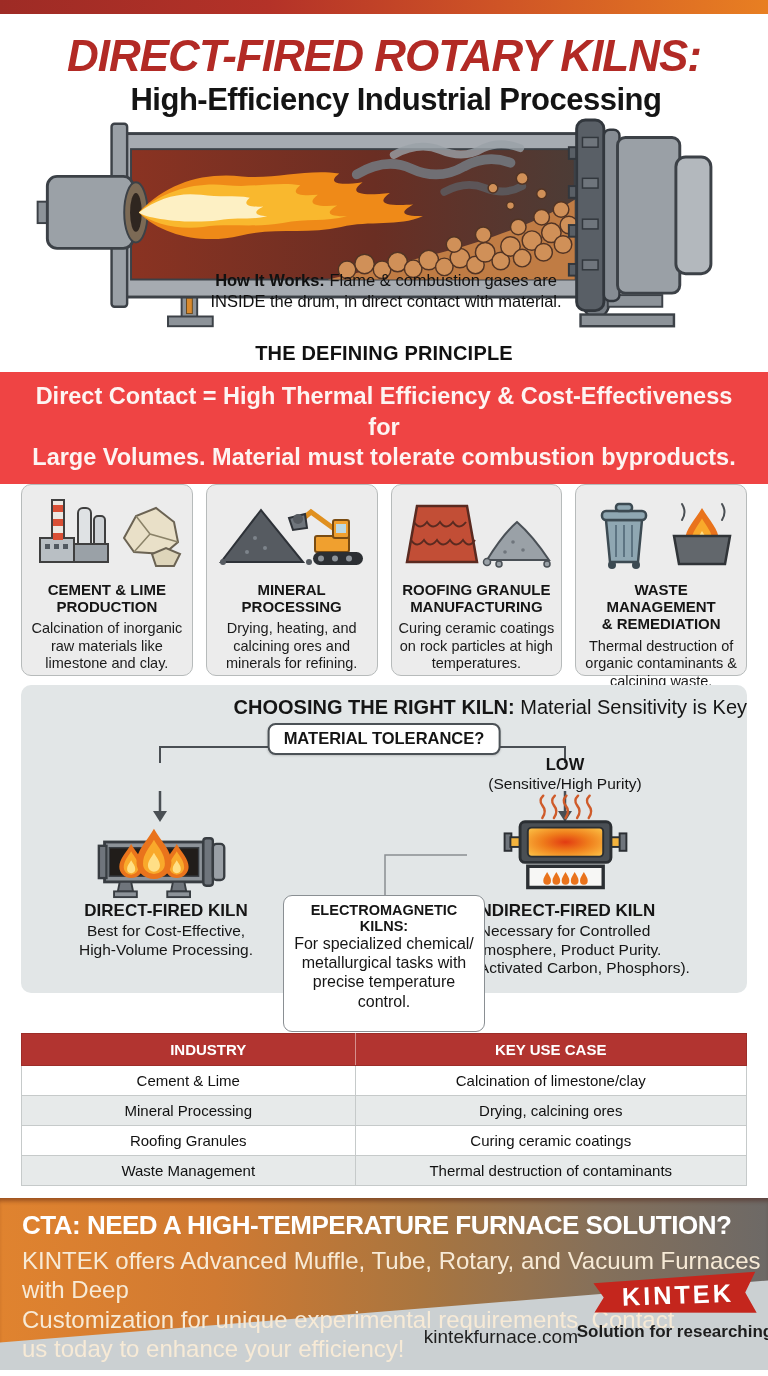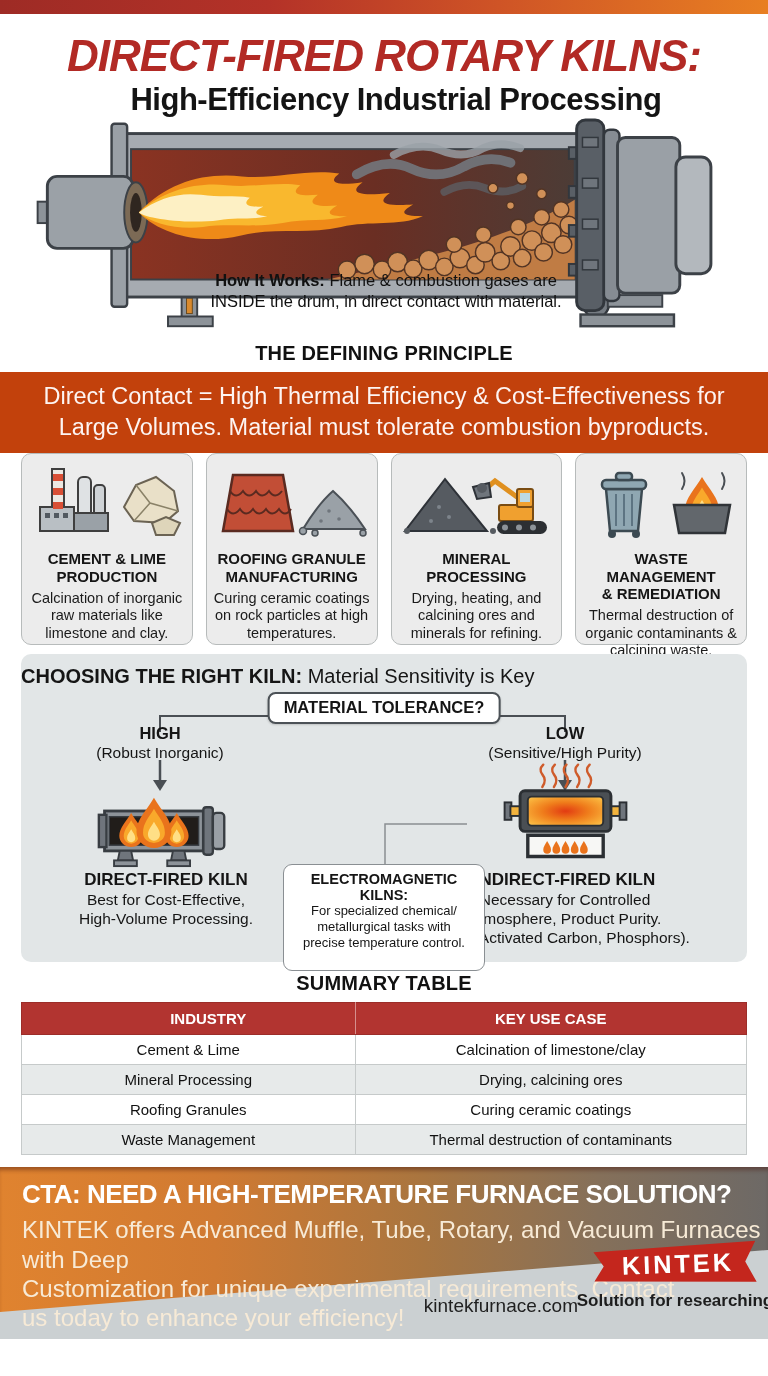--- a/index.html
+++ b/index.html
@@ -13,54 +13,54 @@
   .title { font-size:44px; line-height:1.02; font-weight:800; letter-spacing:-1px; color:#b22a25;font-style:italic; }
   .subtitle { font-size:31px; line-height:1.08; font-weight:600; color:#141414; margin-top:4px; letter-spacing:-0.5px;padding-left:24px; }
 
   .hero { position:relative; height:216px; margin-top:2px; }
   .hero-kiln { display:block; margin:0 auto; width:716px; height:216px; }
   .hero-caption { position:absolute; left:190px; top:152px; width:392px; text-align:center;
                   font-size:16.5px; line-height:1.25; color:#111; }
 
   .section-h { font-size:20px; font-weight:bold; text-align:center; color:#111; letter-spacing:0.2px; }
   .principle-h { margin:8px 0 7px; }
-  .banner { background:#c2410c; color:#fdf4f2; text-align:center; font-size:23.5px; line-height:1.3;
-            padding:9px 26px 11px; font-weight:400; }
+  .banner { background:#ef4444; color:#fdf4f2; text-align:center; font-size:23.5px; line-height:1.3;
+            padding:9px 26px 11px; font-weight:700; }
   .industries-h { margin:17px 0 10px; }
 
   .cards { display:flex; gap:13px; padding:0 21px; }
   .card { flex:1; height:192px; background:#ececec; border:1.5px solid #b7bbbb; border-radius:10px;
           padding:9px 5px 8px; text-align:center; }
   .card svg { display:block; margin:0 auto 7px; }
   .card-title { font-weight:bold; font-size:15px; line-height:1.15; margin-bottom:5px; }
   .card-desc { font-size:14.5px; line-height:1.2; color:#1b1b1b; }
 
   .decision { position:relative; height:308px; margin:9px 21px 0; background:#e2e6e7; border-radius:10px; }
-  .decision-h { position:absolute; top:11px; width:100%; text-align:left; font-size:20px; }
+  .decision-h { position:absolute; top:11px; width:100%; text-align:right; font-size:20px; }
   .decision-h b { font-weight:bold; }
   .decision-lines { position:absolute; left:0; top:0; width:726px; height:308px; }
   .tolerance-box { position:absolute; top:38px; left:50%; transform:translateX(-50%); background:#fff;
                    border:2px solid #4c5257; border-radius:8px; padding:4px 14px 5px; font-weight:bold;
                    font-size:16.5px; box-shadow:0 1px 2px rgba(0,0,0,.15); }
   .branch { position:absolute; top:70px; width:190px; text-align:center; line-height:1.2; }
   .branch-left { left:44px; }
   .branch-right { left:449px; }
   .branch-label { font-weight:bold; font-size:16.5px; }
   .branch-sub { font-size:15.5px; }
   .kiln-direct { position:absolute; left:69px; top:138px; width:145px; height:76px; }
   .kiln-indirect { position:absolute; left:472px; top:108px; width:145px; height:104px; }
   .result { position:absolute; top:216px; text-align:center; }
   .result-left { left:25px; width:240px; }
   .result-right { left:412px; width:264px; }
   .result-title { font-weight:bold; font-size:17px; margin-bottom:1px; }
   .result-text { font-size:15.5px; line-height:1.2; }
   .em-note { position:absolute; left:262px; top:210px; width:202px; background:#fff; border:1.5px solid #8a8f93;
              border-radius:9px; padding:6px 4px 20px; text-align:center; }
   .em-title { font-weight:bold; font-size:14.5px; }
-  .em-text { font-size:13px; line-height:1.2; }
+  .em-text { font-size:16px; line-height:1.2; }
 
   .summary-h { margin:10px 16px 7px; }
   .summary-table { width:726px; margin:0 auto; border-collapse:collapse; text-align:center; }
   .summary-table th { background:#b23430; color:#fff; font-size:15px; font-weight:bold; padding:7px 4px;
                       border:1px solid #9c2d29; }
   .summary-table th:first-child { border-right:1px solid rgba(255,255,255,.45);padding-left:44px; }
   .summary-table td { font-size:15px; padding:6px 4px; border:1px solid #c6caca; color:#111; }
   .summary-table tbody tr:nth-child(even) { background:#e7eaea; }
 
   .cta { position:relative; height:172px; margin-top:12px;
@@ -214,38 +214,20 @@
         <path d="M104 22 L118 40 L146 48 M118 40 L102 58" fill="none" stroke="#8a8268" stroke-width="1.5"></path>
         <path d="M120 60 L134 54 L148 60 L142 72 L124 72 Z" fill="#ded5ba" stroke="#6b6353" stroke-width="2"></path>
       </svg>
       <div class="card-title pre">CEMENT &amp; LIME
 PRODUCTION</div>
       <div class="card-desc">Calcination of inorganic raw materials like limestone and clay.</div>
     </div>
 
     <div class="card">
       <svg width="150" height="80" viewBox="0 0 150 80">
-        <path d="M16 12 L66 12 L76 68 L6 68 Z" fill="#c24e36" stroke="#5a2a20" stroke-width="2.5"></path>
-        <path d="M13 28 q6 9 13 0 q6 9 13 0 q6 9 13 0 q6 9 13 0" fill="none" stroke="#5a2a20" stroke-width="2"></path>
-        <path d="M10 46 q6 9 13 0 q6 9 13 0 q6 9 13 0 q6 9 13 0 q6 9 12 0" fill="none" stroke="#5a2a20" stroke-width="2"></path>
-        <path d="M86 66 Q102 40 116 28 Q132 42 148 66 Z" fill="#9aa1a7" stroke="#4a5056" stroke-width="2"></path>
-        <circle cx="112" cy="48" r="1.8" fill="#6f757c"></circle>
-          <circle cx="122" cy="56" r="1.8" fill="#6f757c"></circle>
-          <circle cx="104" cy="58" r="1.8" fill="#6f757c"></circle>
-        <circle cx="86" cy="68" r="3.5" fill="#9aa1a7" stroke="#4a5056" stroke-width="1.5"></circle>
-        <circle cx="98" cy="70" r="3" fill="#9aa1a7" stroke="#4a5056" stroke-width="1.5"></circle>
-        <circle cx="146" cy="70" r="3" fill="#9aa1a7" stroke="#4a5056" stroke-width="1.5"></circle>
-      </svg>
-      <div class="card-title pre">ROOFING GRANULE
-MANUFACTURING</div>
-      <div class="card-desc">Curing ceramic coatings on rock particles at high temperatures.</div>
-    </div>
-
-    <div class="card">
-      <svg width="150" height="80" viewBox="0 0 150 80">
         <path d="M4 68 L44 16 L86 68 Z" fill="#565b61" stroke="#2e3238" stroke-width="2"></path>
         <circle cx="38" cy="44" r="2" fill="#7d848b"></circle>
           <circle cx="48" cy="54" r="2" fill="#7d848b"></circle>
           <circle cx="30" cy="58" r="2" fill="#7d848b"></circle>
         <circle cx="6" cy="68" r="3" fill="#565b61"></circle>
           <circle cx="92" cy="68" r="3" fill="#565b61"></circle>
         <path d="M116 34 L94 18 L82 28" fill="none" stroke="#e0901f" stroke-width="5" stroke-linecap="round"></path>
         <path d="M72 24 L88 20 L90 34 L76 36 Z" fill="#6f757c" stroke="#2e3238" stroke-width="2"></path>
         <circle cx="81" cy="25" r="5" fill="#565b61"></circle>
         <rect x="98" y="42" width="34" height="16" rx="2" fill="#f0a02f" stroke="#7a4c12" stroke-width="2"></rect>
@@ -256,20 +238,38 @@
           <circle cx="118" cy="64.5" r="3" fill="#8d9399"></circle>
           <circle cx="132" cy="64.5" r="3" fill="#8d9399"></circle>
       </svg>
       <div class="card-title pre">MINERAL
 PROCESSING</div>
       <div class="card-desc">Drying, heating, and calcining ores and minerals for refining.</div>
     </div>
 
     <div class="card">
       <svg width="150" height="80" viewBox="0 0 150 80">
+        <path d="M16 12 L66 12 L76 68 L6 68 Z" fill="#c24e36" stroke="#5a2a20" stroke-width="2.5"></path>
+        <path d="M13 28 q6 9 13 0 q6 9 13 0 q6 9 13 0 q6 9 13 0" fill="none" stroke="#5a2a20" stroke-width="2"></path>
+        <path d="M10 46 q6 9 13 0 q6 9 13 0 q6 9 13 0 q6 9 13 0 q6 9 12 0" fill="none" stroke="#5a2a20" stroke-width="2"></path>
+        <path d="M86 66 Q102 40 116 28 Q132 42 148 66 Z" fill="#9aa1a7" stroke="#4a5056" stroke-width="2"></path>
+        <circle cx="112" cy="48" r="1.8" fill="#6f757c"></circle>
+          <circle cx="122" cy="56" r="1.8" fill="#6f757c"></circle>
+          <circle cx="104" cy="58" r="1.8" fill="#6f757c"></circle>
+        <circle cx="86" cy="68" r="3.5" fill="#9aa1a7" stroke="#4a5056" stroke-width="1.5"></circle>
+        <circle cx="98" cy="70" r="3" fill="#9aa1a7" stroke="#4a5056" stroke-width="1.5"></circle>
+        <circle cx="146" cy="70" r="3" fill="#9aa1a7" stroke="#4a5056" stroke-width="1.5"></circle>
+      </svg>
+      <div class="card-title pre">ROOFING GRANULE
+MANUFACTURING</div>
+      <div class="card-desc">Curing ceramic coatings on rock particles at high temperatures.</div>
+    </div>
+
+    <div class="card">
+      <svg width="150" height="80" viewBox="0 0 150 80">
         <path d="M20 26 L56 26 L52 68 L24 68 Z" fill="#8fa7b2" stroke="#3c4a52" stroke-width="2.5"></path>
         <path d="M30 31 V63 M38 31 V63 M46 31 V63" stroke="#5d7482" stroke-width="2" fill="none"></path>
         <rect x="16" y="17" width="44" height="9" rx="4" fill="#8fa7b2" stroke="#3c4a52" stroke-width="2.5"></rect>
         <rect x="30" y="10" width="16" height="7" rx="3" fill="#8fa7b2" stroke="#3c4a52" stroke-width="2.5"></rect>
         <circle cx="26" cy="71" r="4" fill="#3c4a52"></circle>
           <circle cx="50" cy="71" r="4" fill="#3c4a52"></circle>
         <path d="M96 26 q5 -8 0 -16" stroke="#4a4f54" stroke-width="2" fill="none" stroke-linecap="round"></path>
         <path d="M136 26 q5 -8 0 -16" stroke="#4a4f54" stroke-width="2" fill="none" stroke-linecap="round"></path>
         <use href="#flame3" transform="translate(116,14) scale(1.05)"></use>
         <path d="M88 42 L144 42 L139 70 L93 70 Z" fill="#62676c" stroke="#303438" stroke-width="2.5"></path>
@@ -288,24 +288,20 @@
       <path d="M458 62 H544 V78" fill="none" stroke="#4a4f54" stroke-width="2"></path>
       <path d="M139 106 V127" fill="none" stroke="#4a4f54" stroke-width="2.5"></path>
       <polygon points="132,126 146,126 139,137" fill="#4a4f54"></polygon>
       <path d="M544 106 V127" fill="none" stroke="#4a4f54" stroke-width="2.5"></path>
       <polygon points="537,126 551,126 544,137" fill="#4a4f54"></polygon>
       <path d="M364 212 V170 H446" fill="none" stroke="#8a8f93" stroke-width="1.5"></path>
     </svg>
 
     <div class="tolerance-box">MATERIAL TOLERANCE?</div>
 
-    <div class="branch branch-left">
-      <div class="branch-label">HIGH</div>
-      <div class="branch-sub">(Robust Inorganic)</div>
-    </div>
     <div class="branch branch-right">
       <div class="branch-label">LOW</div>
       <div class="branch-sub">(Sensitive/High Purity)</div>
     </div>
 
     <svg class="kiln-direct" viewBox="0 0 150 80">
       <rect x="14" y="20" width="104" height="42" fill="#8d9399" stroke="#383d42" stroke-width="3"></rect>
       <rect x="19" y="26" width="94" height="30" fill="#211d1a" stroke="#383d42" stroke-width="1.5"></rect>
       <use href="#flame3" transform="translate(42,22) scale(0.78)"></use>
       <use href="#flame3" transform="translate(90,22) scale(0.78)"></use>

